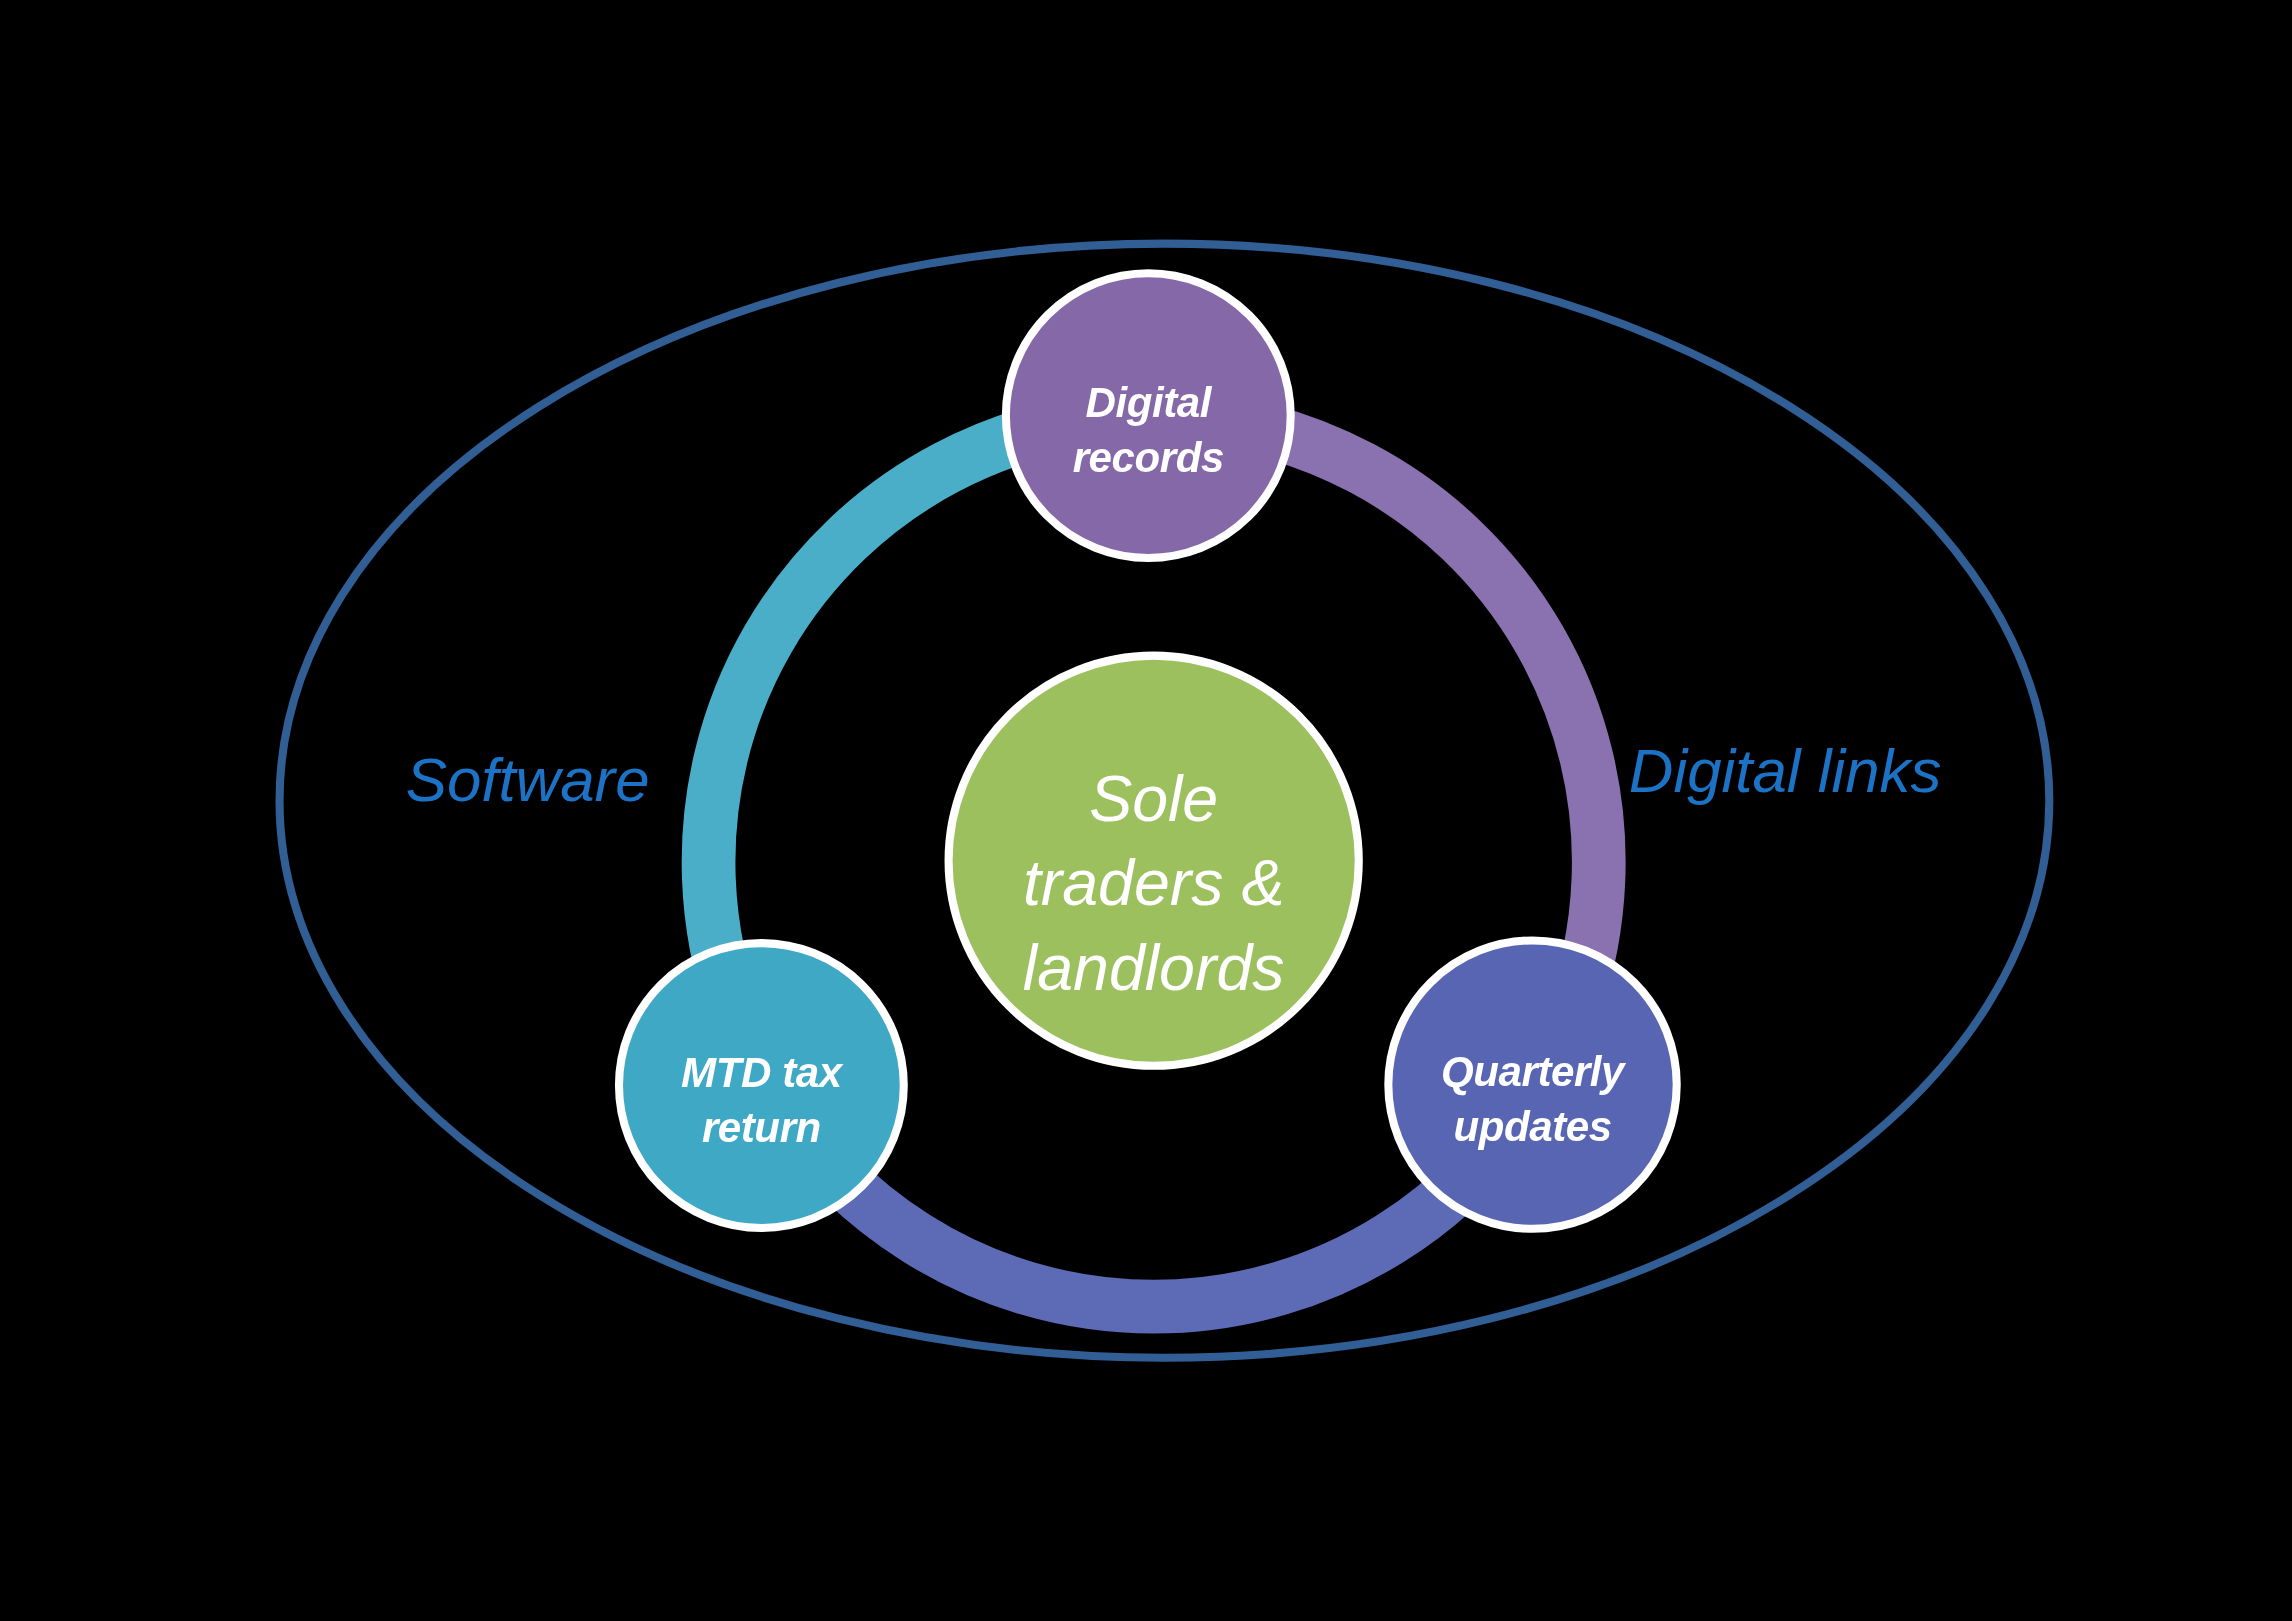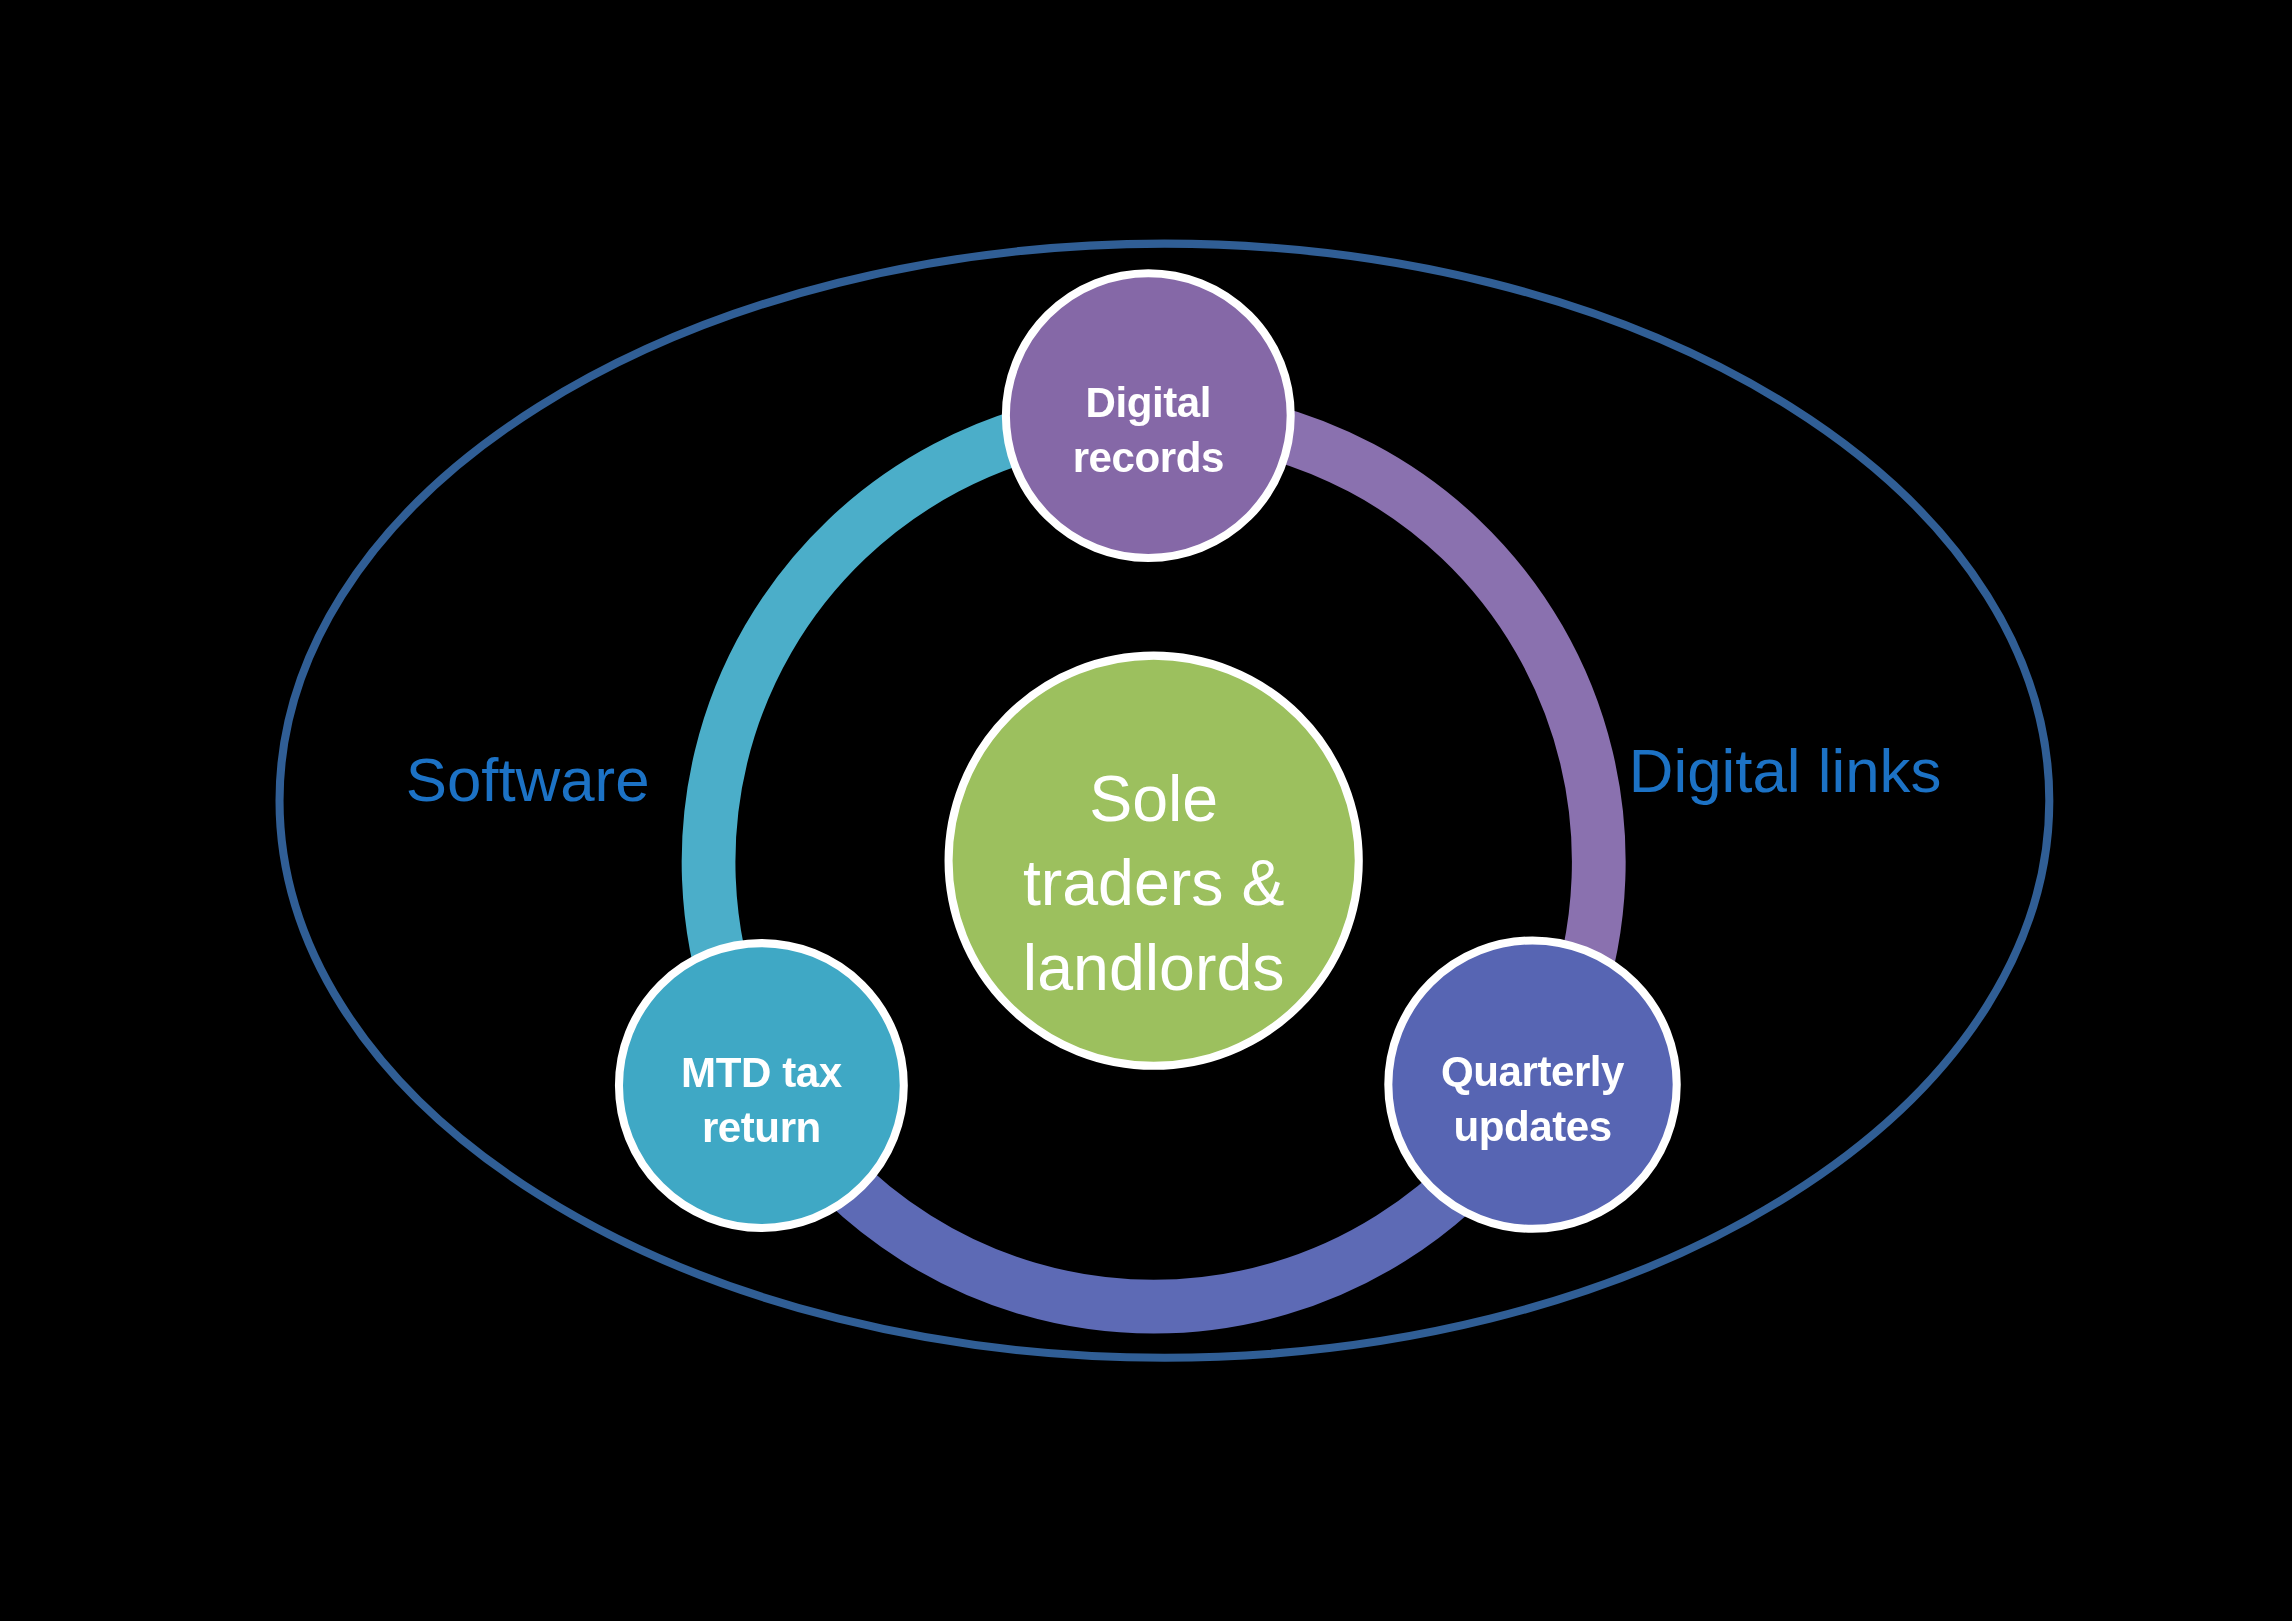--- a/index.html
+++ b/index.html
@@ -7,20 +7,21 @@
     padding: 0;
     background: #000000;
   }
   .stage {
     position: relative;
     width: 2293px;
     height: 1622px;
     background: #000000;
     overflow: hidden;
     font-family: "Liberation Sans", sans-serif;
+    font-style: italic;
   }
   svg { display: block; }
 
   .node-label {
     font-family: "Liberation Sans", sans-serif;
     font-weight: 700;
     font-size: 47px;
     letter-spacing: -0.5px;
     fill: #FFFFFF;
     text-anchor: middle;

